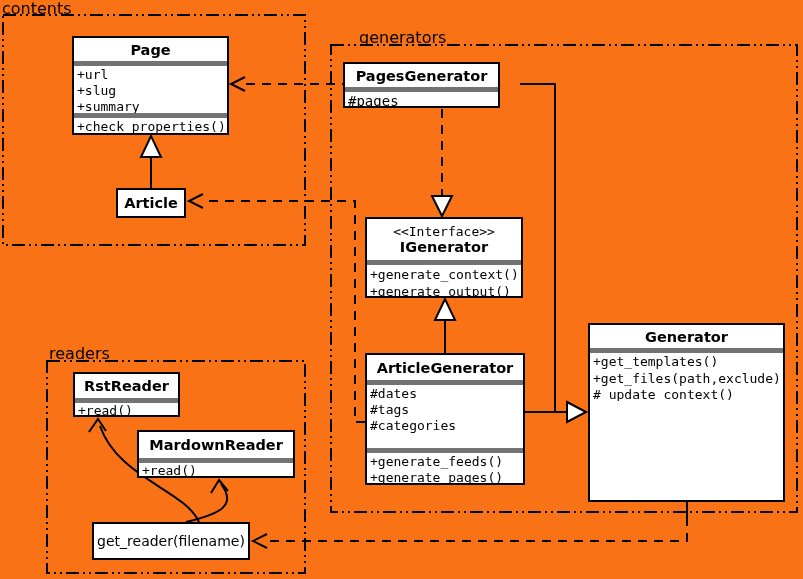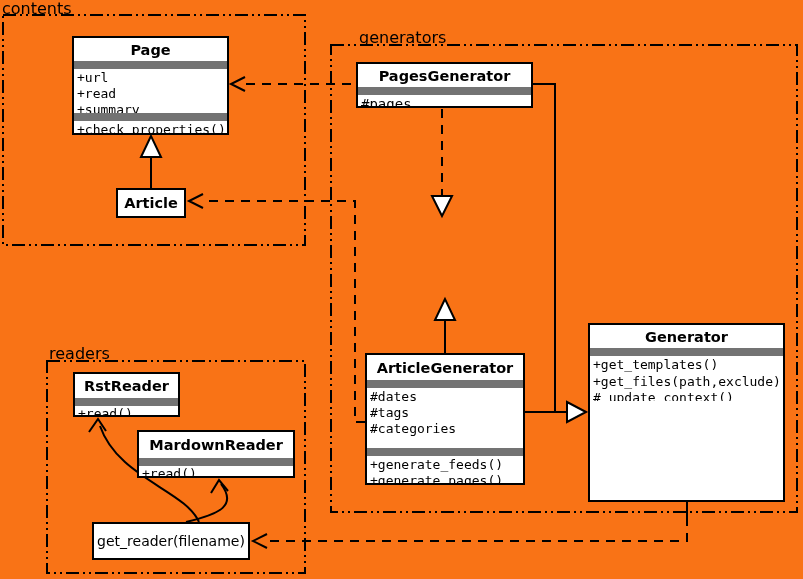--- a/index.html
+++ b/index.html
@@ -33,21 +33,21 @@
     text-align:center;white-space:nowrap;overflow:hidden;
   }
   .stereo{
     font-family:"DejaVu Sans Mono",monospace;
     font-weight:normal;font-size:13px;line-height:15px;
   }
   .hdr2{
     display:flex;flex-direction:column;align-items:center;justify-content:center;
   }
   .sec{
-    border-top:8px solid #737373;
+    border-top:5px solid #737373;
     font-family:"DejaVu Sans Mono",monospace;
     font-size:13px;
     padding:1px 2px 0 3px;
     box-sizing:border-box;
     overflow:hidden;
   }
   .member{line-height:16px;white-space:pre;}
   .plain{
     display:flex;align-items:center;justify-content:center;
     font-family:"DejaVu Sans",sans-serif;font-size:14px;
@@ -96,39 +96,49 @@
   </svg>
 
   <div class="pkg-label" style="left:2px;top:1px;">contents</div>
   <div class="pkg-label" style="left:331px;top:30px;margin-left:28px;">generators</div>
   <div class="pkg-label" style="left:49px;top:346px;">readers</div>
 
   <div class="cls" style="left:72px;top:36px;width:157px;height:99px;">
     <div class="title" style="height:23px;">Page</div>
     <div class="sec" style="height:52px;">
       <div class="member">+url</div>
-      <div class="member">+read</div>
+      <div class="member">+slug</div>
       <div class="member">+summary</div>
     </div>
     <div class="sec" style="height:20px;">
       <div class="member">+check_properties()</div>
     </div>
   </div>
 
   <div class="cls" style="left:116px;top:188px;width:70px;height:30px;">
     <div class="title" style="height:26px;">Article</div>
   </div>
 
-  <div class="cls" style="left:356px;top:62px;width:177px;height:46px;">
+  <div class="cls" style="left:343px;top:62px;width:157px;height:46px;">
     <div class="title" style="height:23px;">PagesGenerator</div>
     <div class="sec" style="height:19px;font-size:14px;">
       <div class="member">#pages</div>
     </div>
   </div>
 
+  <div class="cls" style="left:365px;top:217px;width:158px;height:81px;">
+    <div class="title hdr2" style="height:41px;">
+      <div class="stereo">&lt;&lt;Interface&gt;&gt;</div>
+      <div>IGenerator</div>
+    </div>
+    <div class="sec" style="height:36px;">
+      <div class="member" style="line-height:17px;">+generate_context()</div>
+      <div class="member" style="line-height:17px;">+generate_output()</div>
+    </div>
+  </div>
 
   <div class="cls" style="left:365px;top:353px;width:160px;height:132px;">
     <div class="title" style="height:25px;">ArticleGenerator</div>
     <div class="sec" style="height:68px;">
       <div class="member">#dates</div>
       <div class="member">#tags</div>
       <div class="member">#categories</div>
     </div>
     <div class="sec" style="height:35px;">
       <div class="member">+generate_feeds()</div>

